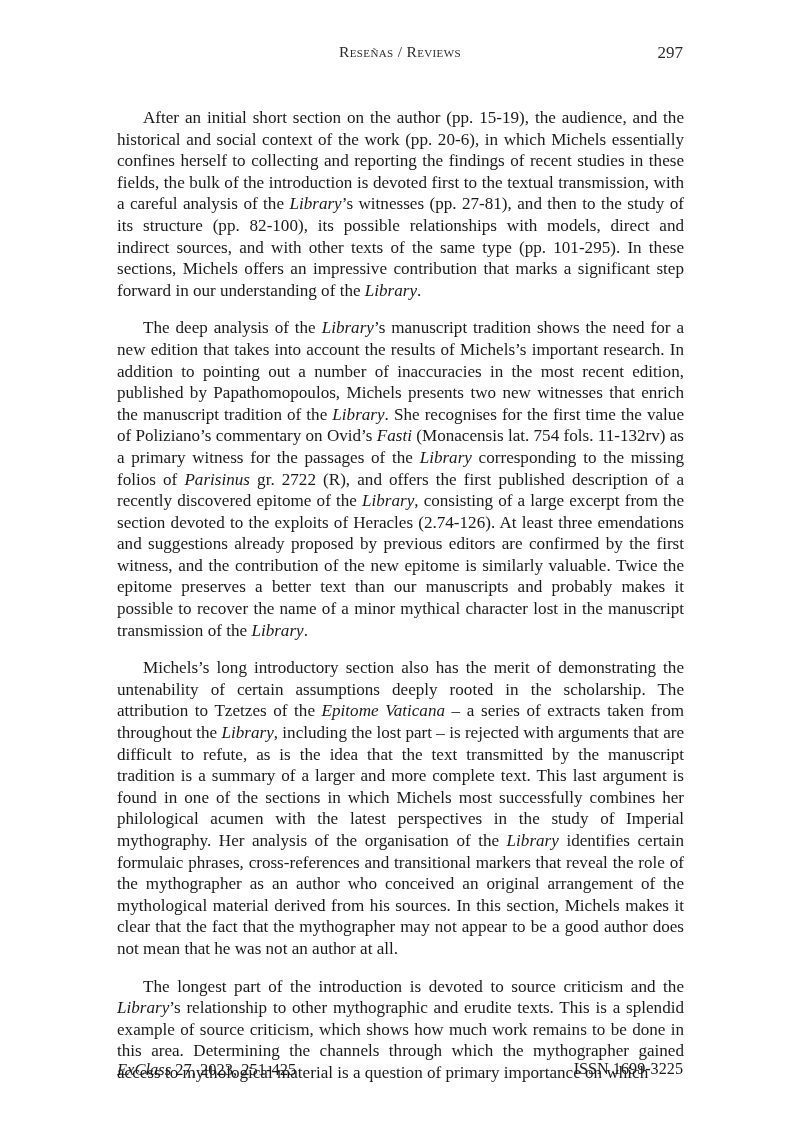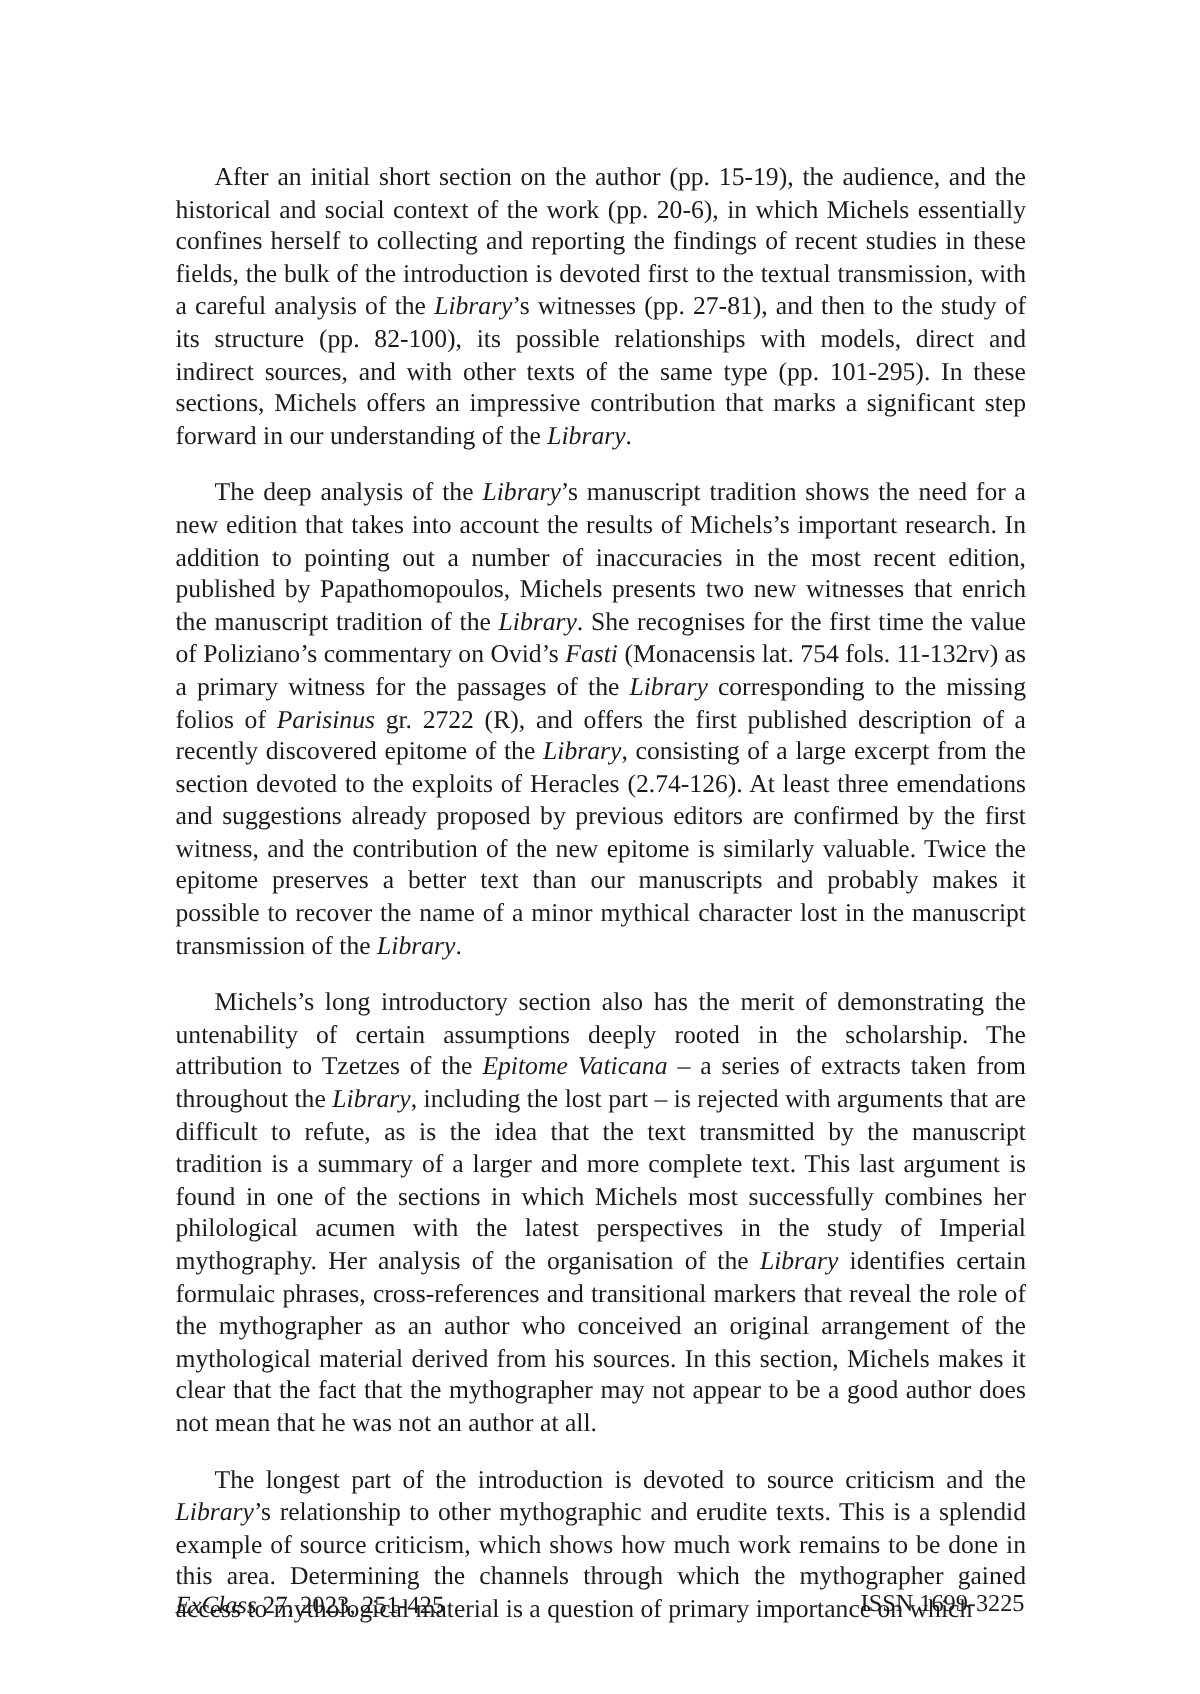--- a/index.html
+++ b/index.html
@@ -95,20 +95,24 @@
     font-size: 16.2px;
     color: #1a1a1a;
     white-space: nowrap;
   }
 </style>
 </head>
 <body>
 
 <div class="page">
 
+  <div class="running-head">
+    <div class="running-head-title">Reseñas / Reviews</div>
+    <div class="running-head-folio">297</div>
+  </div>
 
   <div class="text-block">
     <p class="para">After an initial short section on the author (pp. 15-19), the audience, and the historical and social context of the work (pp. 20-6), in which Michels essentially confines herself to collecting and reporting the findings of recent studies in these fields, the bulk of the introduction is devoted first to the textual transmission, with a careful analysis of the <i>Library</i>’s witnesses (pp. 27-81), and then to the study of its structure (pp. 82-100), its possible relationships with models, direct and indirect sources, and with other texts of the same type (pp. 101-295). In these sections, Michels offers an impressive contribution that marks a significant step forward in our understanding of the <i>Library</i>.</p>
     <p class="para">The deep analysis of the <i>Library</i>’s manuscript tradition shows the need for a new edition that takes into account the results of Michels’s important research. In addition to pointing out a number of inaccuracies in the most recent edition, published by Papathomopoulos, Michels presents two new witnesses that enrich the manuscript tradition of the <i>Library</i>. She recognises for the first time the value of Poliziano’s commentary on Ovid’s <i>Fasti</i> (Monacensis lat. 754 fols. 11-132rv) as a primary witness for the passages of the <i>Library</i> corresponding to the missing folios of <i>Parisinus</i> gr. 2722 (R), and offers the first published description of a recently discovered epitome of the <i>Library</i>, consisting of a large excerpt from the section devoted to the exploits of Heracles (2.74-126). At least three emendations and suggestions already proposed by previous editors are confirmed by the first witness, and the contribution of the new epitome is similarly valuable. Twice the epitome preserves a better text than our manuscripts and probably makes it possible to recover the name of a minor mythical character lost in the manuscript transmission of the <i>Library</i>.</p>
     <p class="para">Michels’s long introductory section also has the merit of demonstrating the untenability of certain assumptions deeply rooted in the scholarship. The attribution to Tzetzes of the <i>Epitome Vaticana</i> – a series of extracts taken from throughout the <i>Library</i>, including the lost part – is rejected with arguments that are difficult to refute, as is the idea that the text transmitted by the manuscript tradition is a summary of a larger and more complete text. This last argument is found in one of the sections in which Michels most successfully combines her philological acumen with the latest perspectives in the study of Imperial mythography. Her analysis of the organisation of the <i>Library</i> identifies certain formulaic phrases, cross-references and transitional markers that reveal the role of the mythographer as an author who conceived an original arrangement of the mythological material derived from his sources. In this section, Michels makes it clear that the fact that the mythographer may not appear to be a good author does not mean that he was not an author at all.</p>
     <p class="para">The longest part of the introduction is devoted to source criticism and the <i>Library</i>’s relationship to other mythographic and erudite texts. This is a splendid example of source criticism, which shows how much work remains to be done in this area. Determining the channels through which the mythographer gained access to mythological material is a question of primary importance on which</p>
   </div>
 
   <div class="footer">
     <div class="footer-left"><span class="journal">ExClass</span><span> 27, 2023, 251-425</span></div>

